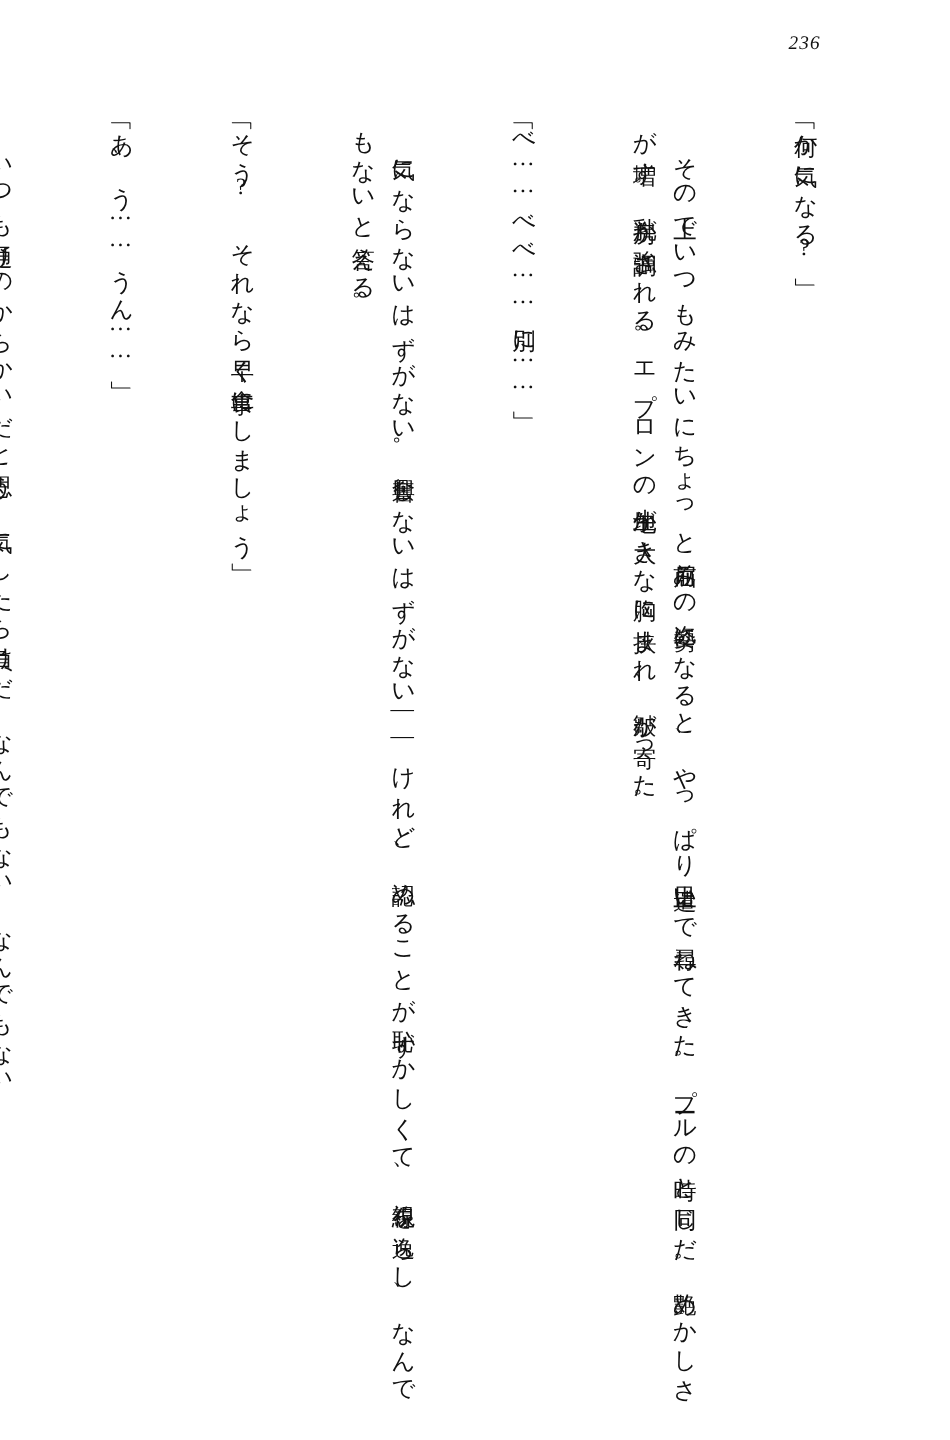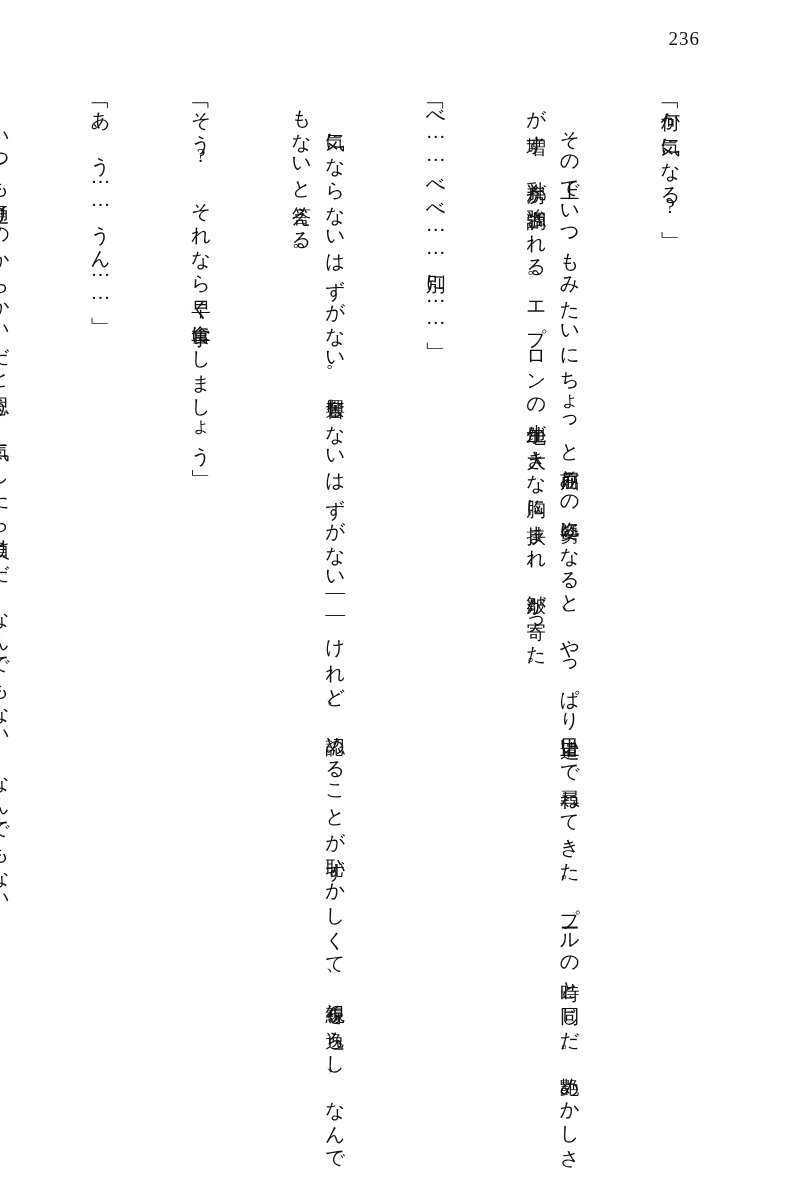--- a/index.html
+++ b/index.html
@@ -12,24 +12,25 @@
     width: 792px;
     height: 1200px;
     background: #ffffff;
     overflow: hidden;
     font-family: "Liberation Serif", "DejaVu Serif", serif;
     color: #111111;
   }
   .page-number {
     position: absolute;
     top: 28px;
-    right: 92px;
-    font-size: 19px;
+    right: 108px;
+    font-size: 16px;
     letter-spacing: 1px;
     color: #111111;
+    font-style: italic;
   }
   .body-text {
     position: absolute;
     top: 96px;
     right: 38px;
     left: 38px;
     bottom: 40px;
     writing-mode: vertical-rl;
     text-orientation: upright;
     font-size: 19.5px;

